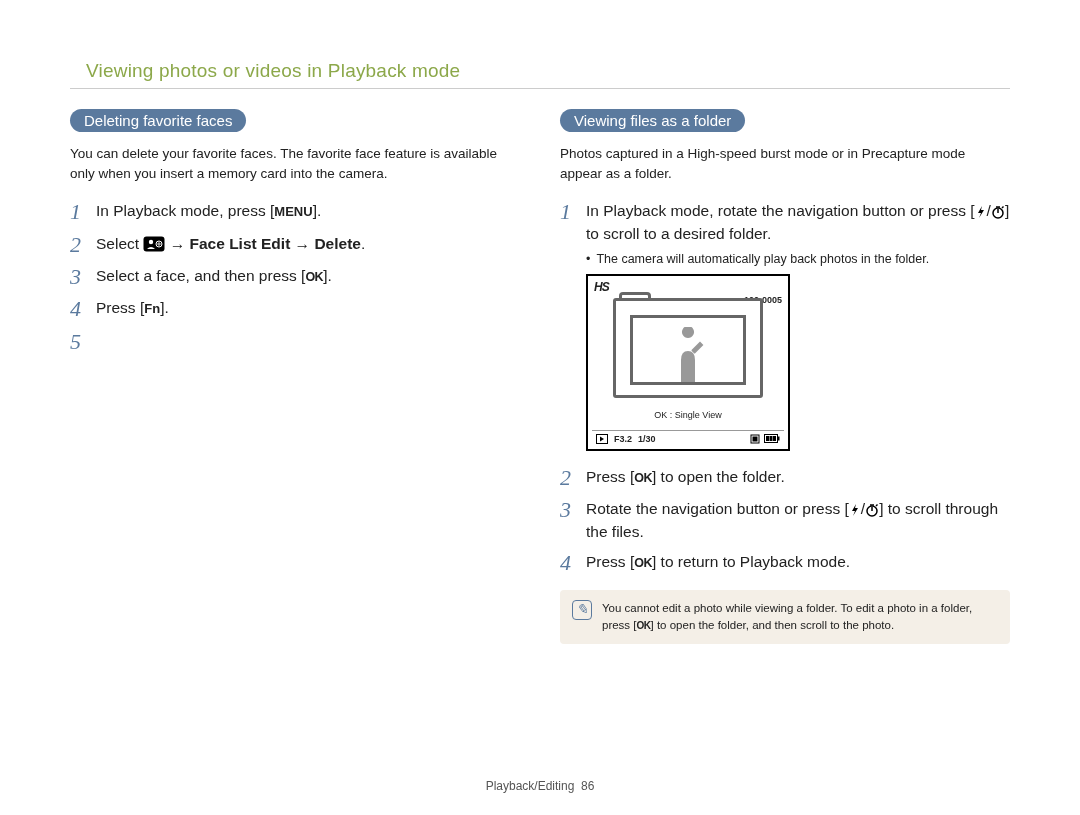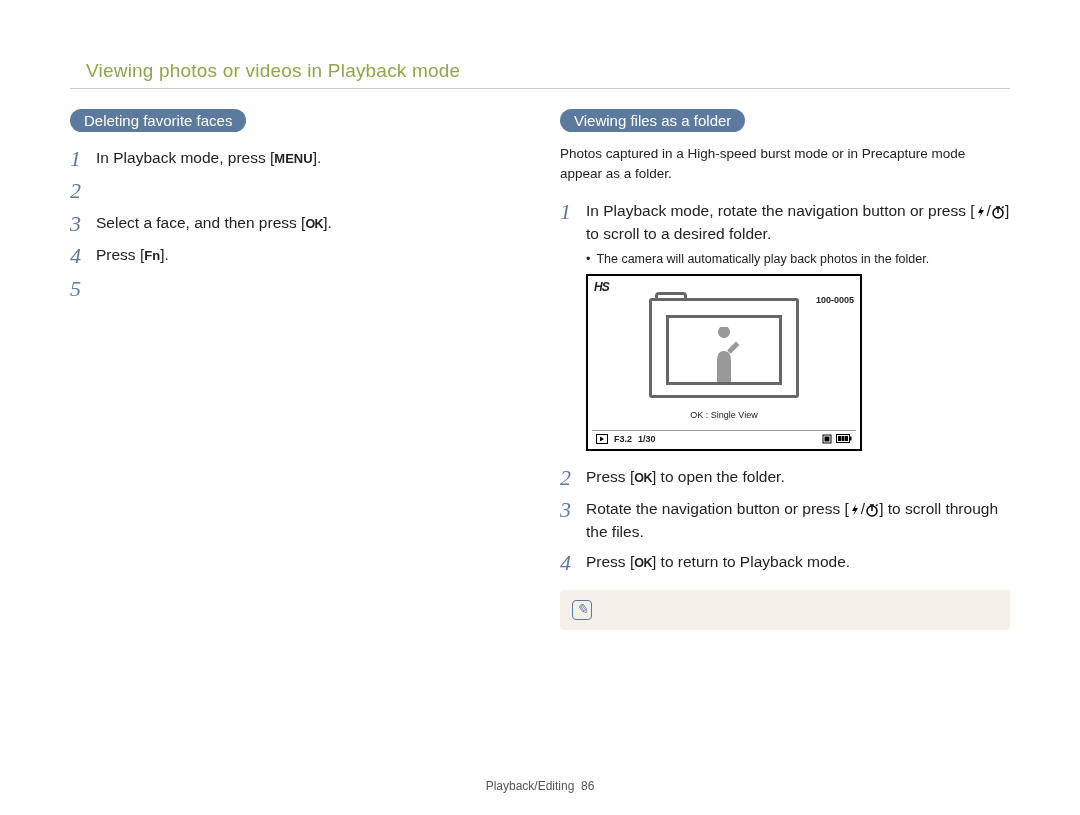--- a/index.html
+++ b/index.html
@@ -52,21 +52,21 @@
     font-weight: bold;
     font-size: 13px;
   }
   .icon-box {
     display: inline-flex;
     align-items:center; justify-content:center;
     vertical-align: -3px;
   }
   .screen {
     border: 2px solid #000;
-    width: 276px;
+    width: 204px;
     margin: 8px 0 14px 26px;
     padding: 4px;
     background:#fff;
   }
   .screen-inner {
     position:relative;
     height:150px;
     background:#fff;
   }
   .hs { position:absolute; top:0; left:2px; font-weight:bold; font-style:italic; font-size:12px; letter-spacing:-1px; }
@@ -122,31 +122,43 @@
 </head>
 <body>
 
 <h1 class="page-title">Viewing photos or videos in Playback mode</h1>
 <hr class="hr">
 
 <div class="cols">
 
   <div class="col">
     <div class="pill">Deleting favorite faces</div>
+    <p class="intro">You can delete your favorite faces. The favorite face feature is available only when you insert a memory card into the camera.</p>
 
     <div class="steps">
       <div class="step">
         <div class="step-num">1</div>
         <div class="step-body">
           <span>In Playback mode, press [</span><span class="btn-label">MENU</span><span>].</span>
         </div>
       </div>
 
       <div class="step">
         <div class="step-num">2</div>
+        <div class="step-body">
+          <span>Select </span><span class="icon-box">
+            <svg width="22" height="16">
+                <rect x="0.5" y="0.5" width="21" height="15" rx="3" fill="#000"></rect>
+                <circle cx="8" cy="6" r="2.2" fill="#fff"></circle>
+                <path d="M4 13 Q8 9 12 13 Z" fill="#fff"></path>
+                <circle cx="16" cy="8" r="3" fill="none" stroke="#fff" stroke-width="1"></circle>
+                <path d="M16 6 v4 M14 8 h4" stroke="#fff" stroke-width="0.8"></path>
+              </svg>
+          </span><span> → </span><span class="bold">Face List Edit</span><span> → </span><span class="bold">Delete</span><span>.</span>
+        </div>
       </div>
 
       <div class="step">
         <div class="step-num">3</div>
         <div class="step-body">
           <span>Select a face, and then press [</span><span class="ok-text">OK</span><span>].</span>
         </div>
       </div>
 
       <div class="step">
@@ -263,19 +275,22 @@
       <div class="step">
         <div class="step-num">4</div>
         <div class="step-body">
           <span>Press [</span><span class="ok-text">OK</span><span>] to return to Playback mode.</span>
         </div>
       </div>
     </div>
 
     <div class="note">
       <div class="note-icon">✎</div>
+      <div>
+        <span>You cannot edit a photo while viewing a folder. To edit a photo in a folder, press [</span><span class="ok-text" style="font-size:10px">OK</span><span>] to open the folder, and then scroll to the photo.</span>
+      </div>
     </div>
   </div>
 </div>
 
 <div class="footer">
   <span>Playback/Editing</span>&nbsp;&nbsp;<span>86</span>
 </div>
 
 </body></html>

